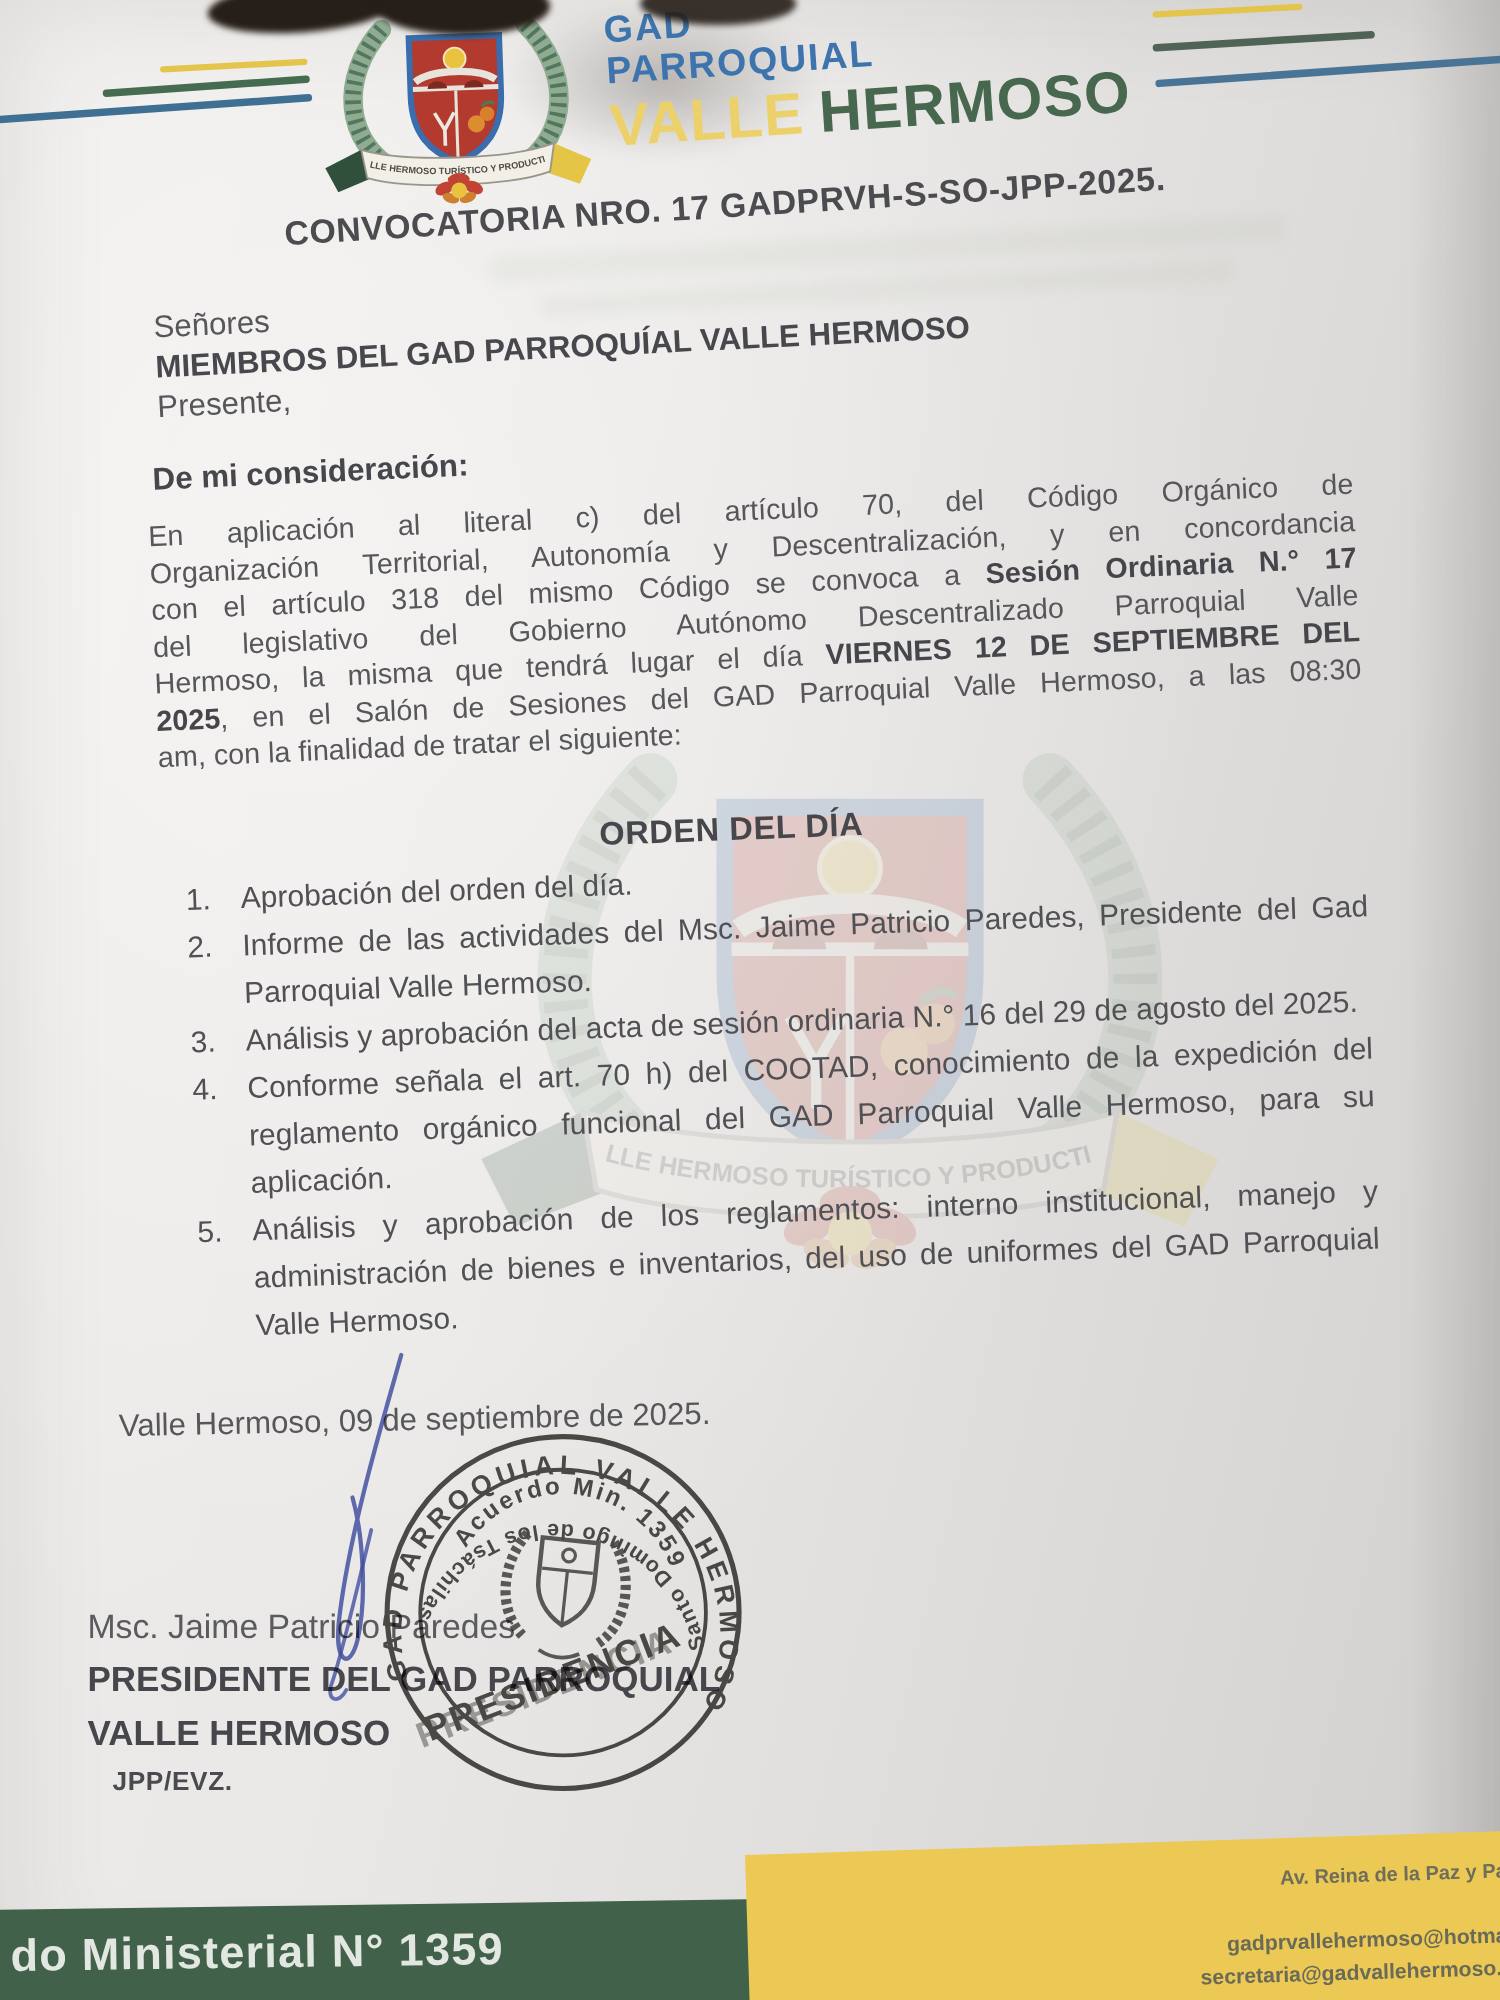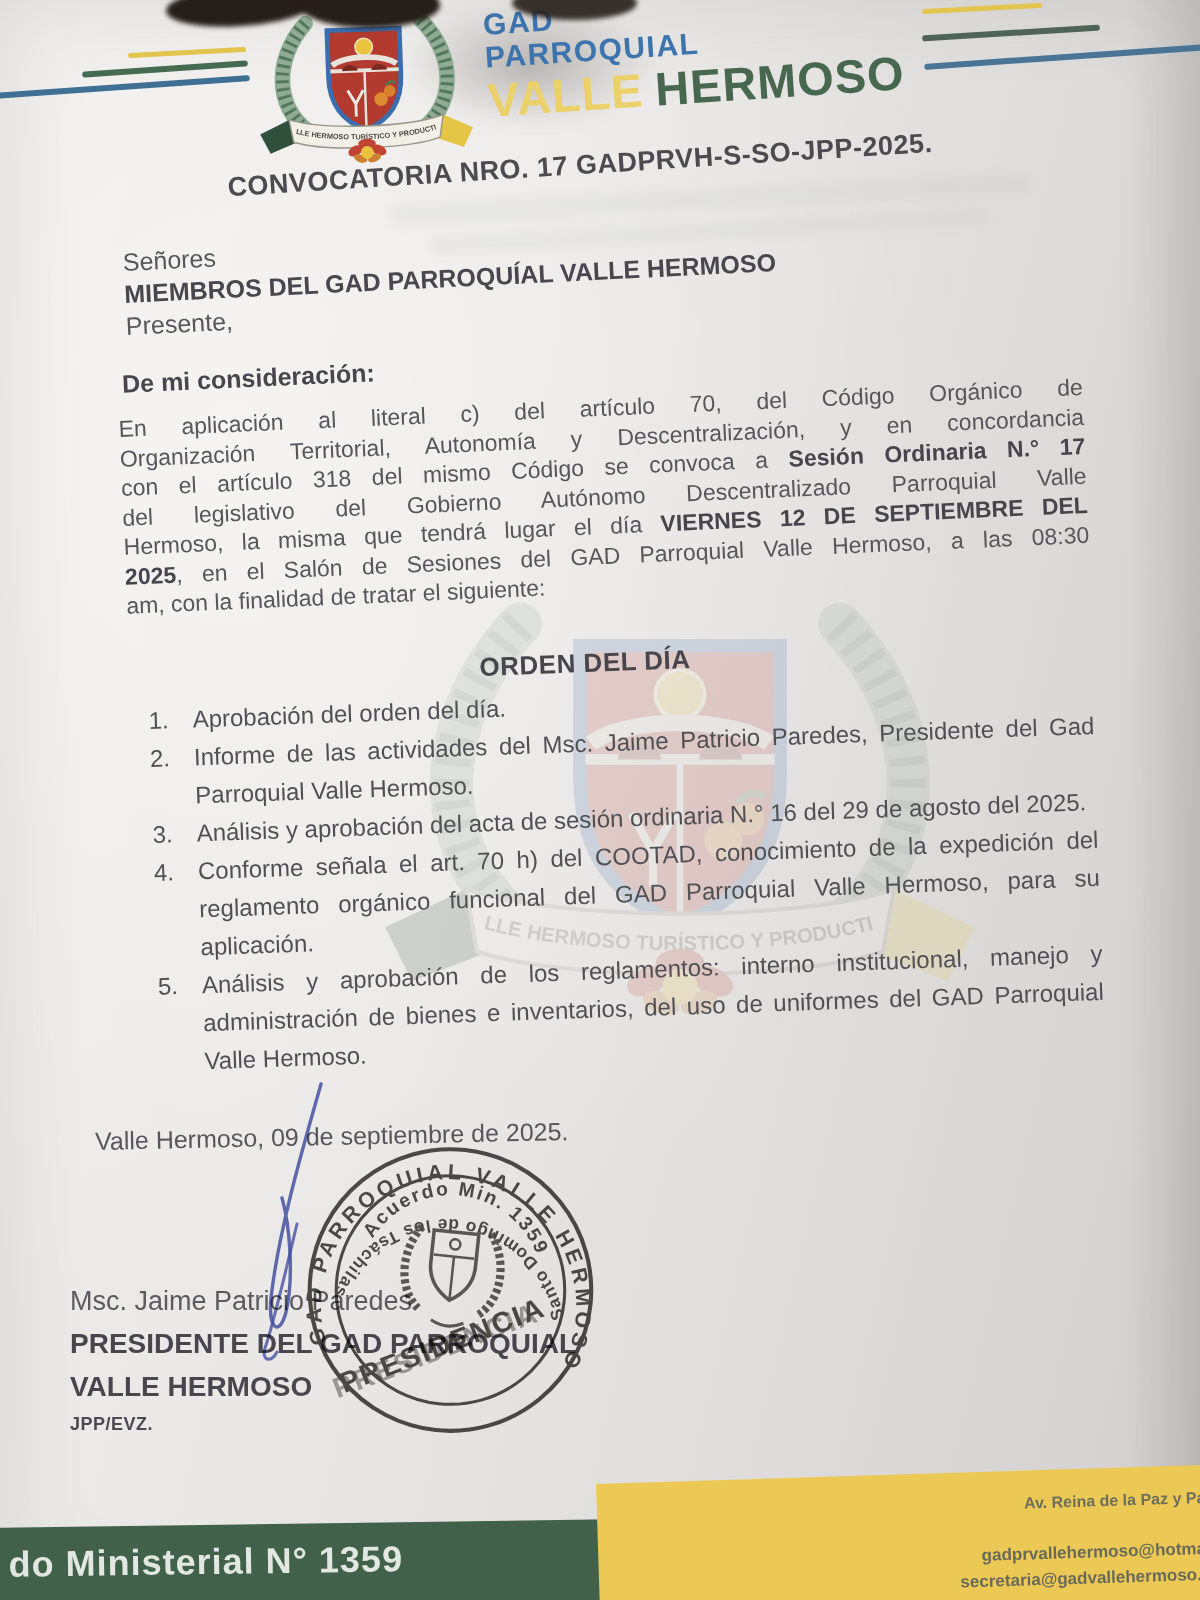--- a/index.html
+++ b/index.html
@@ -38,21 +38,21 @@
     font-weight:700;font-size:26px;color:#46464c;letter-spacing:0.5px;}
   .agenda{position:absolute;left:148px;top:702px;width:945px;transform:rotate(-2deg);transform-origin:left top;font-size:24px;line-height:38px;color:#505055;}
   .agenda-item{display:flex;}
   .agenda-item .num{flex:none;width:44px;}
   .agenda-item .text{flex:1;text-align:justify;text-align-last:left;}
   .date-line{position:absolute;left:95px;top:1122px;transform:rotate(-1.2deg);font-size:25px;}
   
   .sig-block{position:absolute;left:70px;top:1288px;line-height:1;}
   .sig-name{font-size:27px;color:#5a5a5f;}
   .sig-title1,.sig-title2{font-weight:700;font-size:28px;color:#46464c;margin-top:15px;}
-  .sig-initials{font-weight:700;font-size:18px;color:#4a4a50;margin-top:14px;letter-spacing:0.5px;}
+  .sig-initials{font-weight:700;font-size:21px;color:#4a4a50;margin-top:14px;letter-spacing:0.5px;margin-left:20px;}
   
   .watermark{position:absolute;left:360px;top:570px;width:640px;height:460px;opacity:0.17;z-index:1;}
   .content-layer{position:relative;z-index:2;}
   
   .stamp{position:absolute;left:298px;top:1132px;width:306px;height:306px;transform:rotate(6deg);
     z-index:3;opacity:0.9;mix-blend-mode:multiply;}
   .signature-ink{position:absolute;left:233px;top:1076px;z-index:3;mix-blend-mode:multiply;}
   
   .blob{position:absolute;background:#261e18;border-radius:50%;filter:blur(2.5px);z-index:4;}
   .haze{position:absolute;left:360px;top:-20px;width:340px;height:170px;z-index:0;

